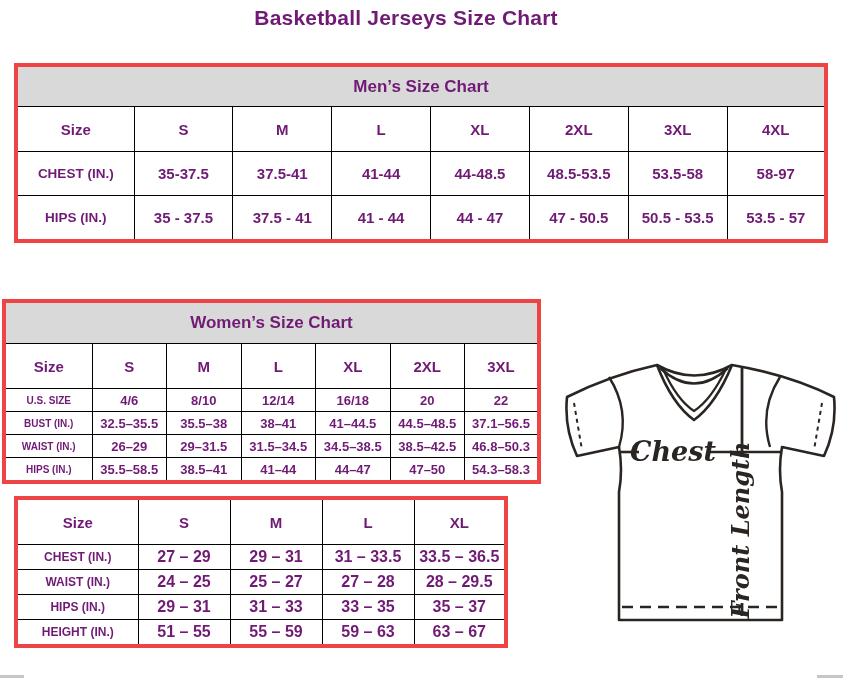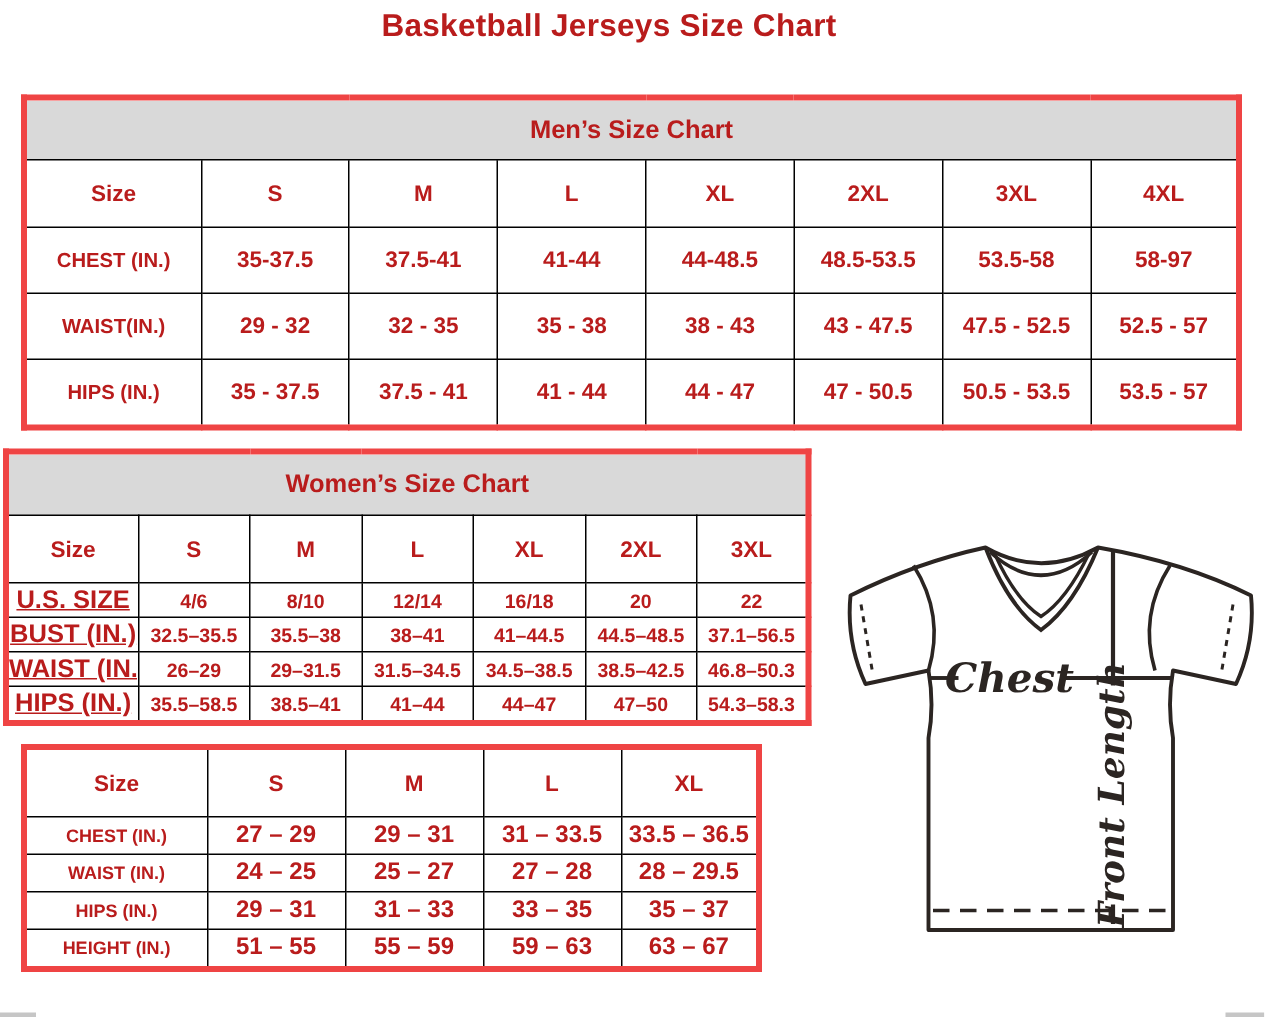--- a/index.html
+++ b/index.html
@@ -1,18 +1,18 @@
 <!DOCTYPE html>
 <html><head>
 <meta charset="utf-8">
 <style>
   html,body { margin:0; padding:0; background:#ffffff; }
   #page {
     position:relative; width:843px; height:679px; background:#ffffff;
-    font-family:"Liberation Sans", sans-serif; color:#b91c1c; overflow:hidden;
+    font-family:"Liberation Sans", sans-serif; color:#701a75; overflow:hidden;
   }
   #page-title {
     position:absolute; top:6px; left:0; width:812px; text-align:center;
     font-size:21px; font-weight:bold; letter-spacing:0.2px;
   }
   .tbl-wrap { position:absolute; }
   table.size-table {
     border-collapse:collapse; table-layout:fixed; width:100%;
     border:4px solid #ef4444; background:#fff;
   }
@@ -29,21 +29,21 @@
   #mens-wrap { left:14px; top:63px; width:814px; }
   #mens-wrap td.cap { height:39px; }
   #mens-wrap td.hdr { height:44px; }
   #mens-wrap td.val, #mens-wrap td.lbl { height:43px; }
 
   
   #womens-wrap { left:2px; top:299px; width:539px; }
   #womens-wrap td.cap { height:40px; }
   #womens-wrap td.hdr { height:44px; }
   #womens-wrap td.val { height:22px; font-size:13px; }
-  #womens-wrap td.lbl { height:22px; font-size:17px;text-decoration:underline; }
+  #womens-wrap td.lbl { height:22px; font-size:10px; }
 
   
   #youth-wrap { left:14px; top:496px; width:494px; }
   #youth-wrap td.cap { height:40px; }
   #youth-wrap td.hdr { height:44px; }
   #youth-wrap td.val { height:24px; font-size:16px; }
   #youth-wrap td.lbl { height:24px; font-size:12px; }
 
   #jersey-diagram { position:absolute; left:556px; top:356px; }
   .jersey-line { stroke:#2b2522; fill:none; }
@@ -86,30 +86,20 @@
             <td class="lbl">CHEST (IN.)</td>
             <td class="val">35-37.5</td>
             <td class="val">37.5-41</td>
             <td class="val">41-44</td>
             <td class="val">44-48.5</td>
             <td class="val">48.5-53.5</td>
             <td class="val">53.5-58</td>
             <td class="val">58-97</td>
           </tr>
           <tr>
-            <td class="lbl">WAIST(IN.)</td>
-            <td class="val">29 - 32</td>
-            <td class="val">32 - 35</td>
-            <td class="val">35 - 38</td>
-            <td class="val">38 - 43</td>
-            <td class="val">43 - 47.5</td>
-            <td class="val">47.5 - 52.5</td>
-            <td class="val">52.5 - 57</td>
-          </tr>
-          <tr>
             <td class="lbl">HIPS (IN.)</td>
             <td class="val">35 - 37.5</td>
             <td class="val">37.5 - 41</td>
             <td class="val">41 - 44</td>
             <td class="val">44 - 47</td>
             <td class="val">47 - 50.5</td>
             <td class="val">50.5 - 53.5</td>
             <td class="val">53.5 - 57</td>
           </tr>
         </tbody>

